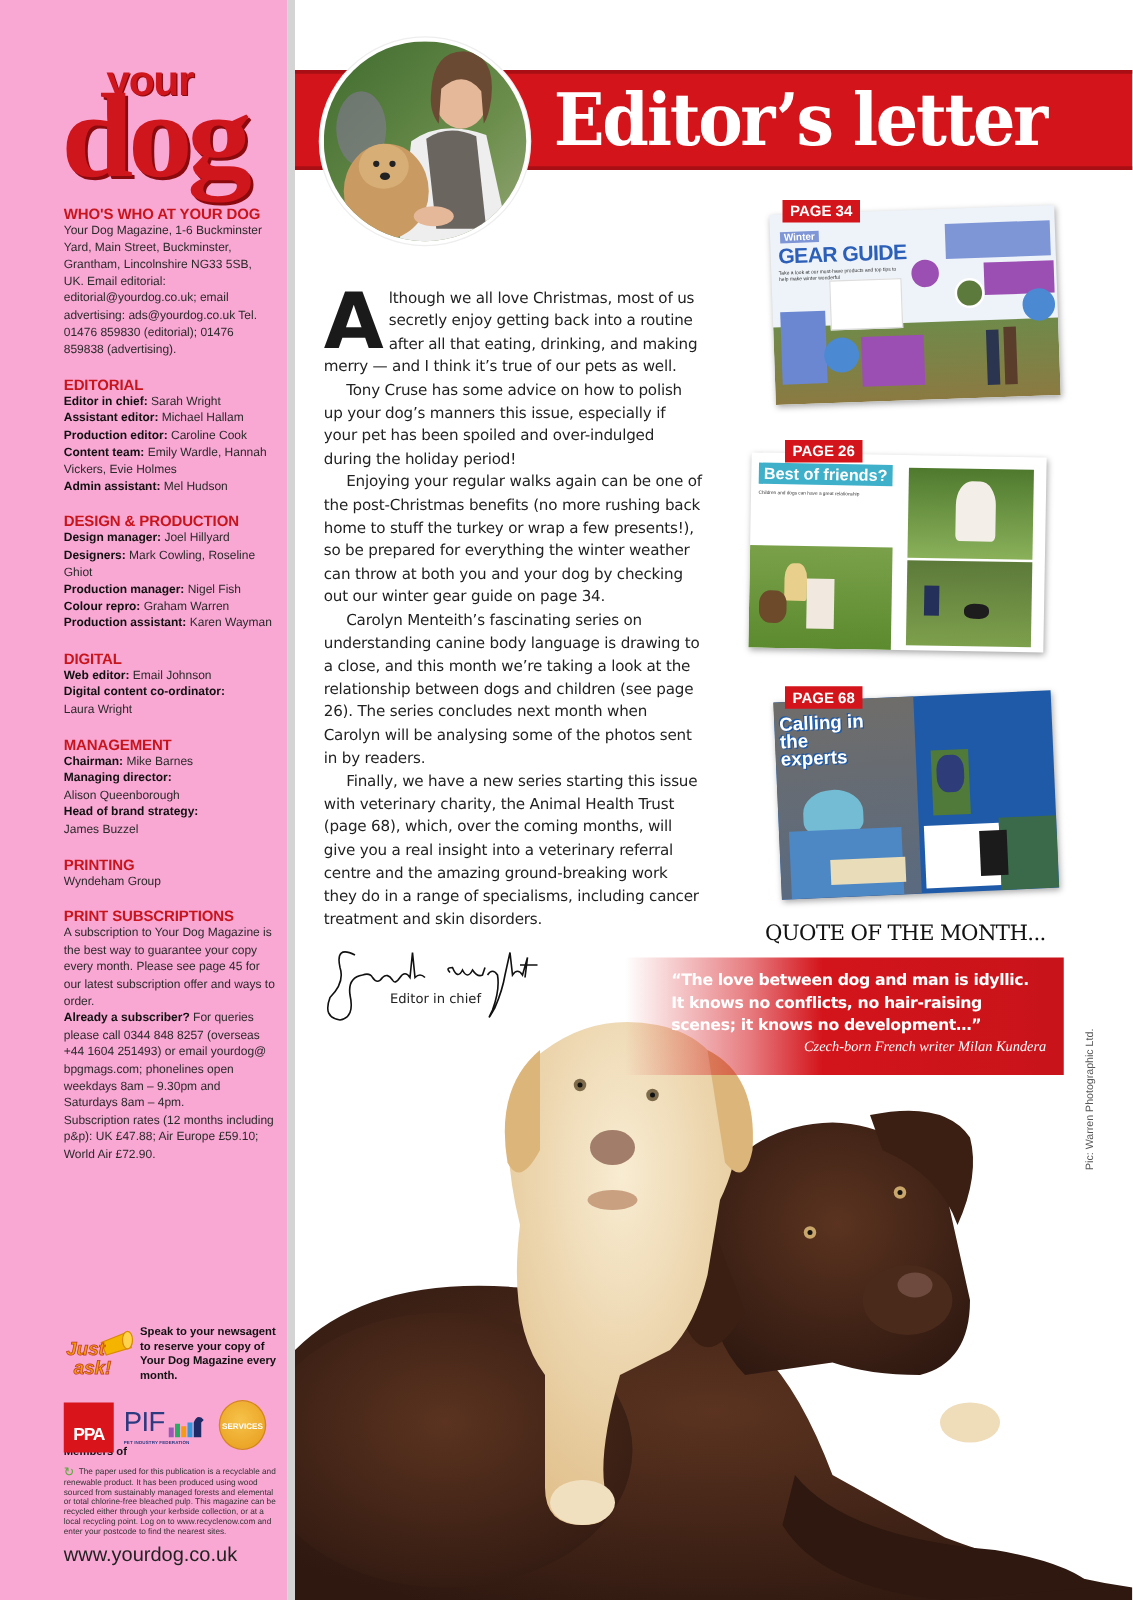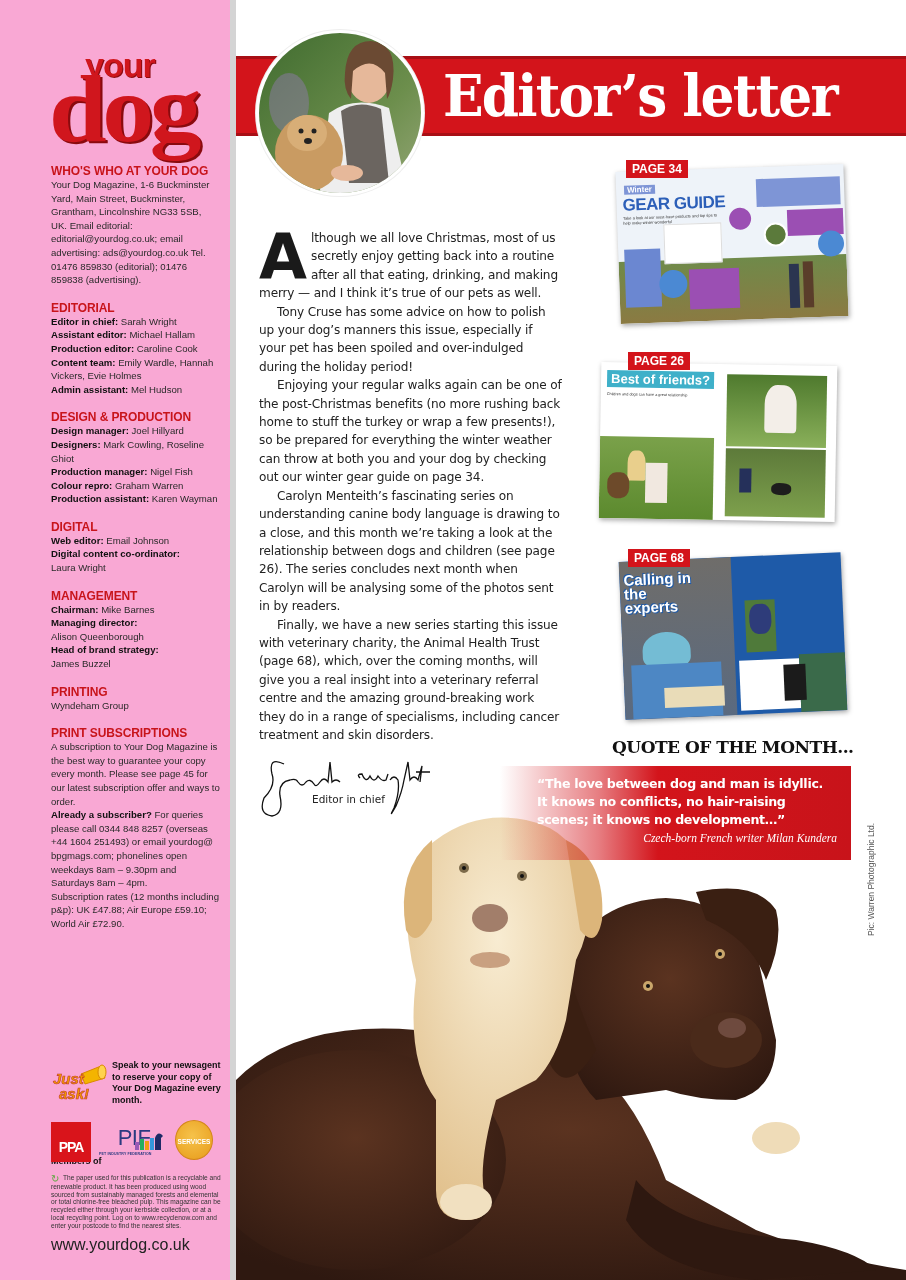--- a/index.html
+++ b/index.html
@@ -43,21 +43,21 @@
       position: absolute; left: 61px; top: 0; font-size: 9px; line-height: 11.5px; font-weight: bold; color: #111;
     }
     .members-label { position: absolute; left: 51px; top: 1108px; font-size: 9px; font-weight: bold; color: #111; margin-top: 48px; }
     .members-logos { position: absolute; left: 51px; top: 1120px; width: 170px; height: 45px; }
     .ppa {
       position: absolute; left: 0; top: 2px; width: 40px; height: 40px; background: #d9141b;
       color: #fff; font-weight: bold; font-size: 14px; line-height: 14px; padding-top: 18px;
       text-align: center; letter-spacing: -1px;
     }
     .pif { position: absolute; left: 48px; top: 6px; width: 70px; height: 36px; }
-    .pif-letters { font-size: 22px; line-height: 24px; color: #2c3a80; letter-spacing: -0.5px; text-align: center; }
+    .pif-letters { font-size: 22px; line-height: 24px; color: #2c3a80; letter-spacing: -0.5px; }
     .pif-sub { font-size: 3.6px; color: #2c3a80; letter-spacing: 0.1px; margin-top: 2px; font-weight: bold; }
     .pif-dogs { position: absolute; left: 34px; top: 4px; width: 34px; height: 20px; }
     .services {
       position: absolute; left: 124px; top: 0; width: 38px; height: 40px; border-radius: 50%;
       background: radial-gradient(circle at 45% 40%, #f6c24a, #e79b1a);
       color: #fff; font-size: 6.5px; font-weight: bold; text-align: center; padding-top: 17px;
       border: 1px solid #d4861a;
     }
     .recycle { position: absolute; left: 51px; top: 1174px; width: 172px; font-size: 6.6px; line-height: 7.7px; color: #333; }
     .recycle-icon { display: inline-block; width: 10px; height: 9px; color: #5aa93d; font-size: 10px; line-height: 9px; margin-right: 2px; vertical-align: top; }
@@ -100,21 +100,21 @@
     .thumb-page {
       position: absolute; background: #fff; box-shadow: 1px 2px 5px rgba(0,0,0,0.35); overflow: hidden;
     }
     .page-tag {
       position: absolute; background: #d3141b; color: #fff; font-weight: bold; font-size: 12px;
       line-height: 18px; padding: 0 6px; z-index: 3;
     }
 
     
     .quote-heading {
-      position: absolute; left: 612px; top: 736px; font-family: "DejaVu Serif", serif; font-weight: bold;
+      position: absolute; left: 612px; top: 736px; font-family: "DejaVu Serif", serif; font-weight: normal;
       font-size: 17px; line-height: 22px; color: #111; letter-spacing: -0.5px; white-space: nowrap; text-align: right;
     }
     .quote-box {
       position: absolute; left: 500px; top: 766px; width: 351px; height: 94px;
       background: linear-gradient(90deg, rgba(211,20,27,0) 0%, rgba(211,20,27,0.55) 28%, #d3141b 45%, #c8131a 100%);
     }
     .quote-text {
       position: absolute; right: 14px; top: 9px; width: 300px; 
       color: #fff; font-weight: bold; font-size: 12.6px; line-height: 18px;
       font-family: "DejaVu Sans", sans-serif; letter-spacing: -0.3px;

